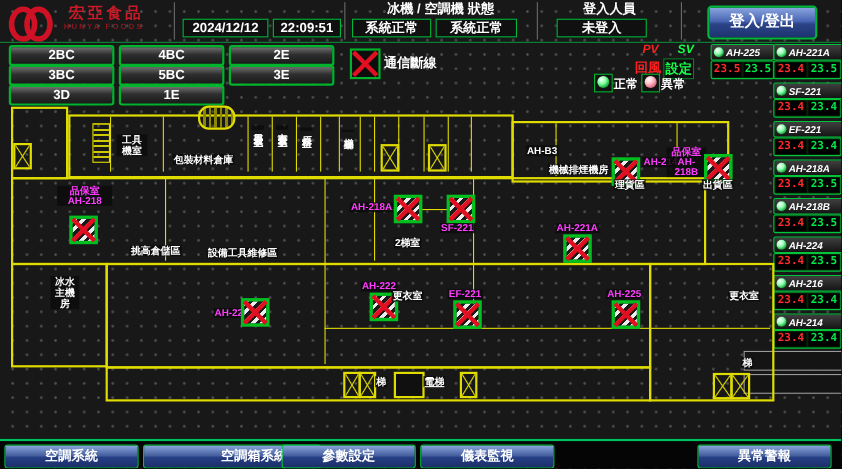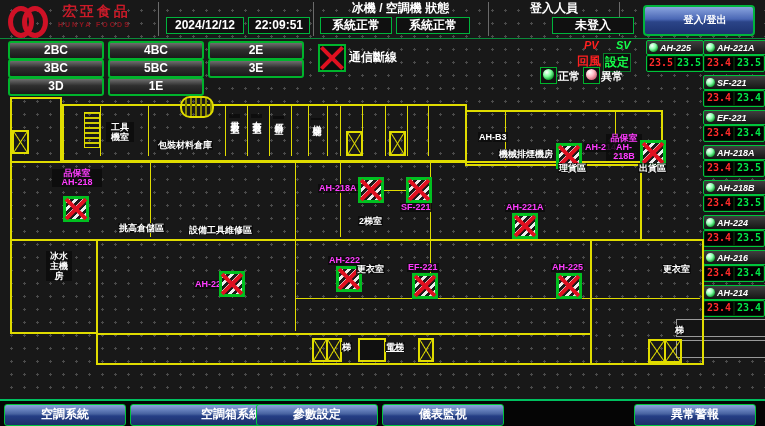--- a/index.html
+++ b/index.html
@@ -17,21 +17,21 @@
   .logo-mark{position:absolute;left:8px;top:4px;width:44px;height:30px;}
   .ring{position:absolute;width:16px;height:22px;border:5px solid #cf1126;border-radius:50%;}
   .brand{position:absolute;left:58px;top:5px;line-height:13px;}
   .brand .cn{color:#c91a28;font-size:14px;font-weight:bold;letter-spacing:3px;text-align:right;}
   .brand .en{color:#8e1620;font-size:7px;font-weight:bold;letter-spacing:2px;}
   .hdr-label{position:absolute;top:2px;height:13px;font-size:12px;font-weight:bold;color:#fff;text-align:center;line-height:13px;}
   .hdr-box{position:absolute;top:17px;height:15px;border:1px solid #00b43c;background:#101010;
            color:#fff;font-size:12px;font-weight:bold;text-align:center;line-height:15px;}
   .login-btn{position:absolute;left:643px;top:5px;width:96px;height:27px;border:2px solid #00b43c;border-radius:4px;
            background:linear-gradient(#8aa4de 0%,#4a67b5 45%,#2b4488 55%,#1d3370 100%);
-           color:#fff;font-size:10px;font-weight:bold;text-align:center;line-height:25px;cursor:pointer;padding-left:12px;}
+           color:#fff;font-size:14px;font-weight:bold;text-align:center;line-height:25px;cursor:pointer;}
   
   .floor-btn{position:absolute;width:92px;height:15px;border:2px solid #00b32c;border-radius:3px;
            background:linear-gradient(#6f6f6f 0%,#2e2e2e 45%,#1a1a1a 100%);
            color:#fff;font-size:12px;font-weight:bold;text-align:center;line-height:15px;cursor:pointer;}
   
   .commx{position:absolute;left:318px;top:44px;width:24px;height:24px;border:2px solid #00b32c;background:#0d0d0d;}
   .commx::before,.commx::after{content:"";position:absolute;left:-3px;top:50%;width:30px;height:4px;background:#e01020;}
   .commx::before{transform:translateY(-50%) rotate(45deg);}
   .commx::after{transform:translateY(-50%) rotate(-45deg);}
   .comm-lbl{position:absolute;left:349px;top:49px;font-size:12px;font-weight:bold;color:#fff;}
@@ -106,21 +106,21 @@
     <div class="hdr-div" style="left:619px;"></div>
 
     <div class="hdr-box" style="left:166px;width:76px;">2024/12/12</div>
     <div class="hdr-box" style="left:248px;width:60px;">22:09:51</div>
 
     <div class="hdr-label" style="left:318px;width:165px;">冰機 / 空調機 狀態</div>
     <div class="hdr-box" style="left:320px;width:70px;">系統正常</div>
     <div class="hdr-box" style="left:396px;width:72px;">系統正常</div>
 
     <div class="hdr-label" style="left:495px;width:118px;">登入人員</div>
-    <div class="hdr-box" style="left:506px;width:80px;margin-left:46px;">未登入</div>
+    <div class="hdr-box" style="left:506px;width:80px;">未登入</div>
 
     <div class="login-btn">登入/登出</div>
   </div>
 
   <div class="floor-btn" style="left:8px;top:41px;">2BC</div>
   <div class="floor-btn" style="left:108px;top:41px;">4BC</div>
   <div class="floor-btn" style="left:208px;top:41px;">2E</div>
   <div class="floor-btn" style="left:8px;top:59px;">3BC</div>
   <div class="floor-btn" style="left:108px;top:59px;">5BC</div>
   <div class="floor-btn" style="left:208px;top:59px;">3E</div>

